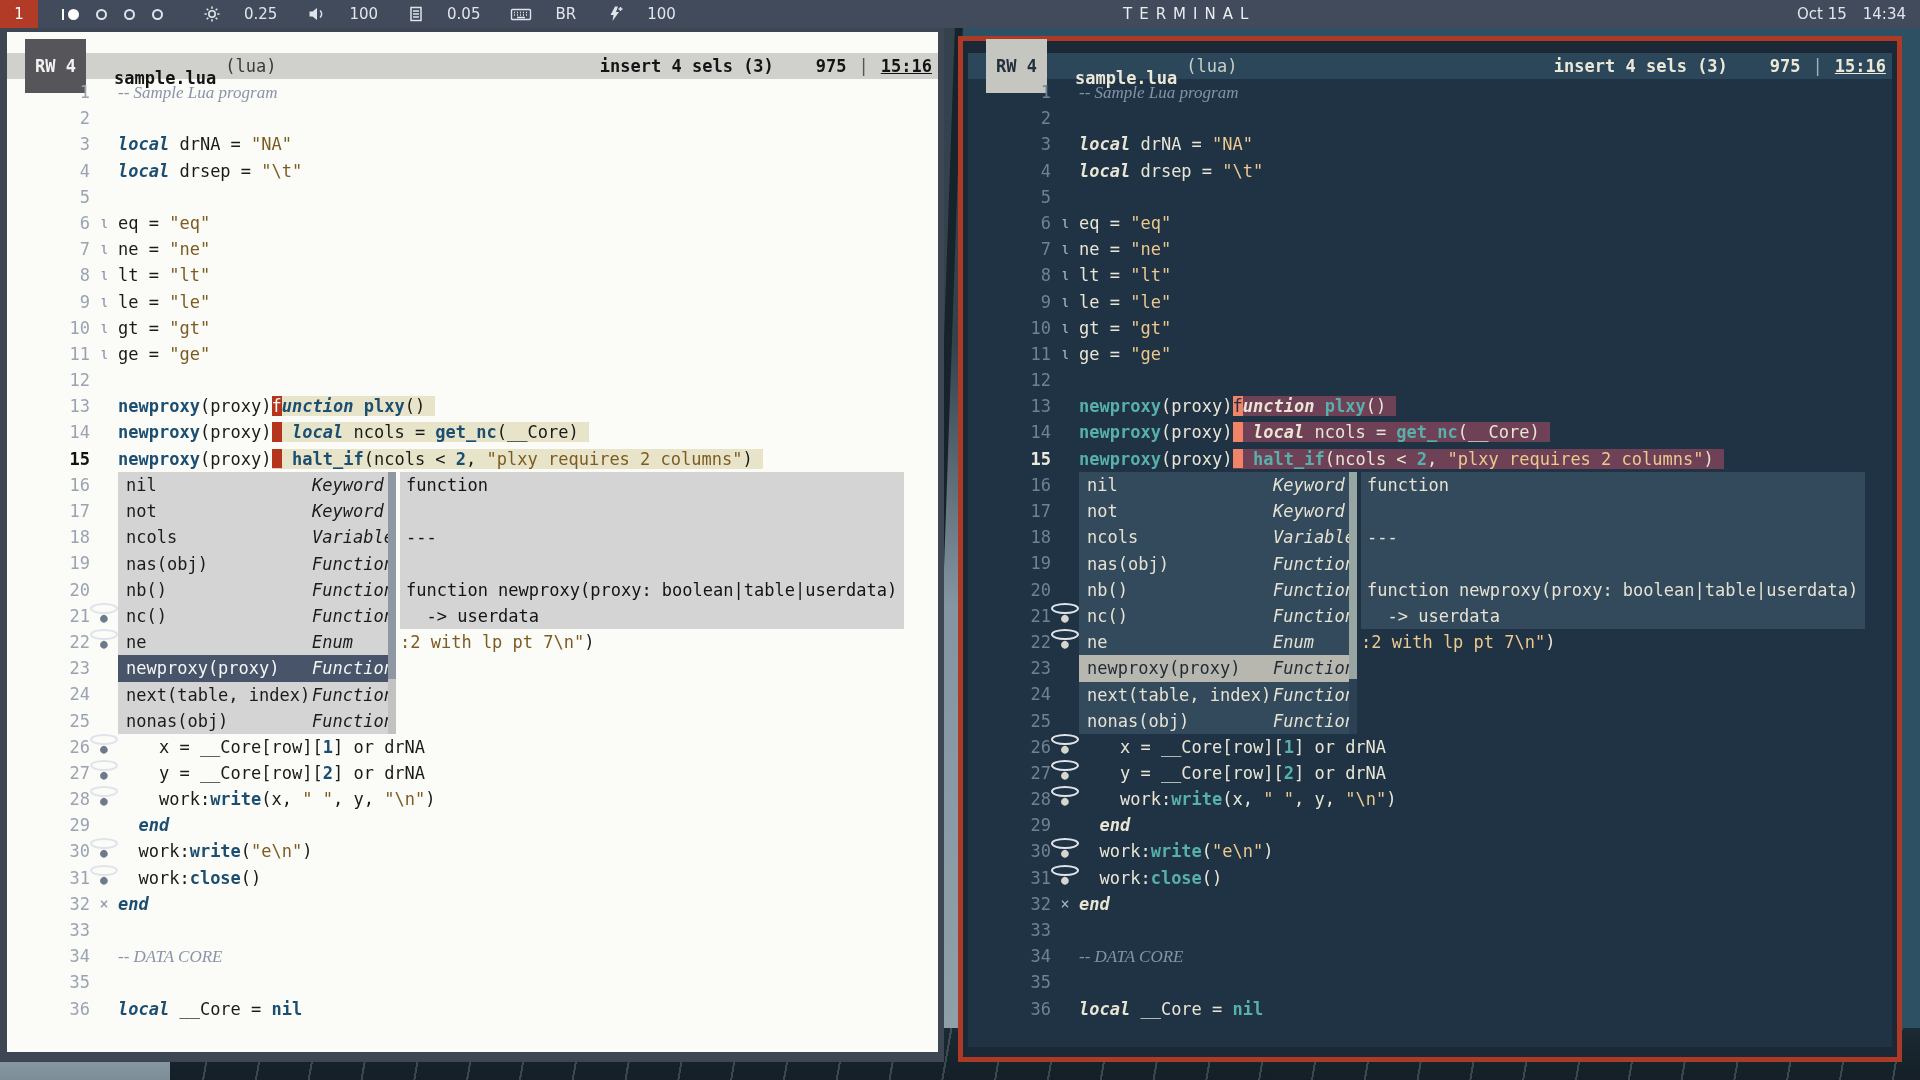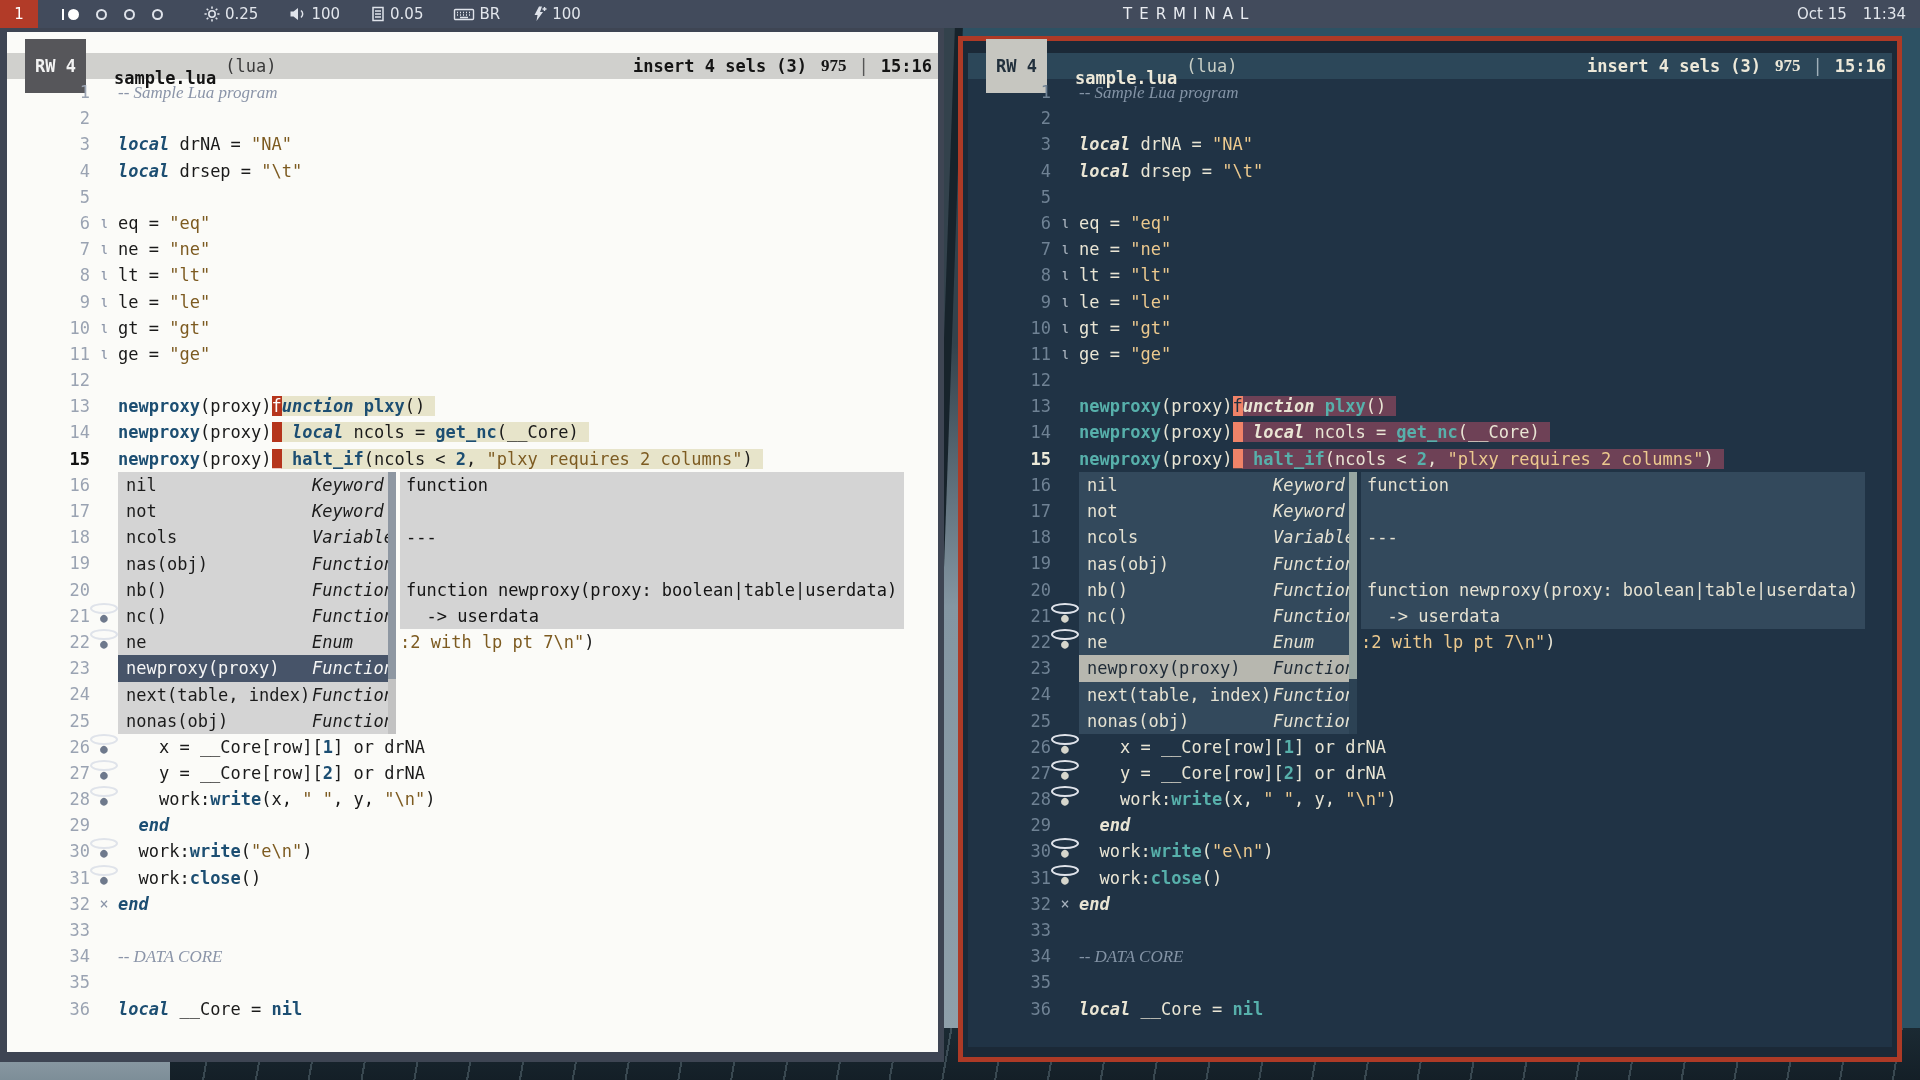--- a/index.html
+++ b/index.html
@@ -22,21 +22,21 @@
   .topbar{position:absolute;left:0;top:0;width:1920px;height:28px;background:#424b5c;
     display:flex;align-items:center;color:#e2e6ec;
     font-family:"DejaVu Sans",sans-serif;font-size:15px;z-index:10;}
   .ws{width:38px;height:28px;background:#b23b28;color:#ffffff;display:flex;
     align-items:center;justify-content:center;}
   .dots{display:flex;align-items:center;gap:17px;margin-left:24px;}
   .tick{width:2px;height:11px;background:#ffffff;margin-right:-13px;}
   .dot{width:11px;height:11px;border-radius:50%;border:2px solid #dfe3ea;box-sizing:border-box;}
   .dot.active{background:#ffffff;border-color:#ffffff;}
   .stats{display:flex;align-items:center;margin-left:40px;}
-  .stat{display:flex;align-items:center;gap:4px;margin-right:30px;}
+  .stat{display:flex;align-items:center;gap:23px;margin-right:30px;}
   .stat svg{display:block;}
   .bar-title{position:absolute;left:1123px;top:0;height:28px;line-height:28px;
     letter-spacing:7px;font-size:15px;color:#e9ecf1;}
   .clock{position:absolute;right:14px;top:0;height:28px;line-height:28px;display:flex;gap:16px;}
 
   
   .window-left{position:absolute;left:0;top:28px;width:944px;height:1034px;
     background:#3e4553;z-index:5;}
   .window-right{position:absolute;left:958px;top:36px;width:944px;height:1026px;
     background:#ad3a26;z-index:5;}
@@ -71,23 +71,23 @@
   }
 
   .statusbar{height:26px;line-height:26px;background:var(--sb-bg);color:var(--sb-fg);
     display:flex;align-items:center;}
   .sb-mode{margin-left:18px;background:var(--sbbox-bg);color:var(--sbbox-fg);
     padding:14px 10px;font-weight:bold;}
   .sb-file{margin-left:28px;font-weight:bold;margin-top:24px;}
   .sb-ft{margin-left:9px;color:var(--sb-ft);}
   .sb-spacer{flex:1;}
   .sb-sels{font-weight:bold;}
-  .sb-chars{margin-left:14px;font-weight:bold;font-family:Liberation Serif, serif;}
+  .sb-chars{margin-left:42px;font-weight:bold;}
   .sb-sep{margin:0 12px;color:var(--sb-sep);}
-  .sb-pos{margin-right:6px;font-weight:bold;}
+  .sb-pos{margin-right:6px;font-weight:bold;text-decoration:underline;}
 
   .row{display:flex;height:26.2px;line-height:26.2px;}
   .ln{display:inline-block;width:83px;text-align:right;color:var(--ln);flex:none;}
   .ln.cur-line{color:var(--ln-cur);font-weight:bold;}
   .flag{display:inline-block;width:28px;text-align:center;flex:none;font-size:15px;}
   .flag.dot{color:var(--flag-dot);font-size:13px;}
   .flag.sym{color:var(--flag-sym);}
   .code{white-space:pre;color:var(--fg);}
   .kw{font-weight:bold;font-style:italic;color:var(--kw);}
   .fn{font-weight:bold;color:var(--fn);}
@@ -174,21 +174,21 @@
             <path d="M9 1.5L4.5 10h3L6.5 16l6.5-9h-3l2-5.5z" fill="#dfe3ea"></path>
             <path d="M14.5 2v4M12.5 4h4" stroke="#dfe3ea" stroke-width="1.4"></path>
           </svg>
         </span>
         <span>100</span>
       </span>
     </div>
     <div class="bar-title">TERMINAL</div>
     <div class="clock">
       <span>Oct 15</span>
-      <span>11:34</span>
+      <span>14:34</span>
     </div>
   </div>
 
   <div class="window-left">
     <div class="term-content light pane">
       <div class="statusbar">
         <span class="sb-mode">RW 4</span>
         <span class="sb-file">sample.lua</span>
         <span class="sb-ft">(lua)</span>
         <span class="sb-spacer"></span>

